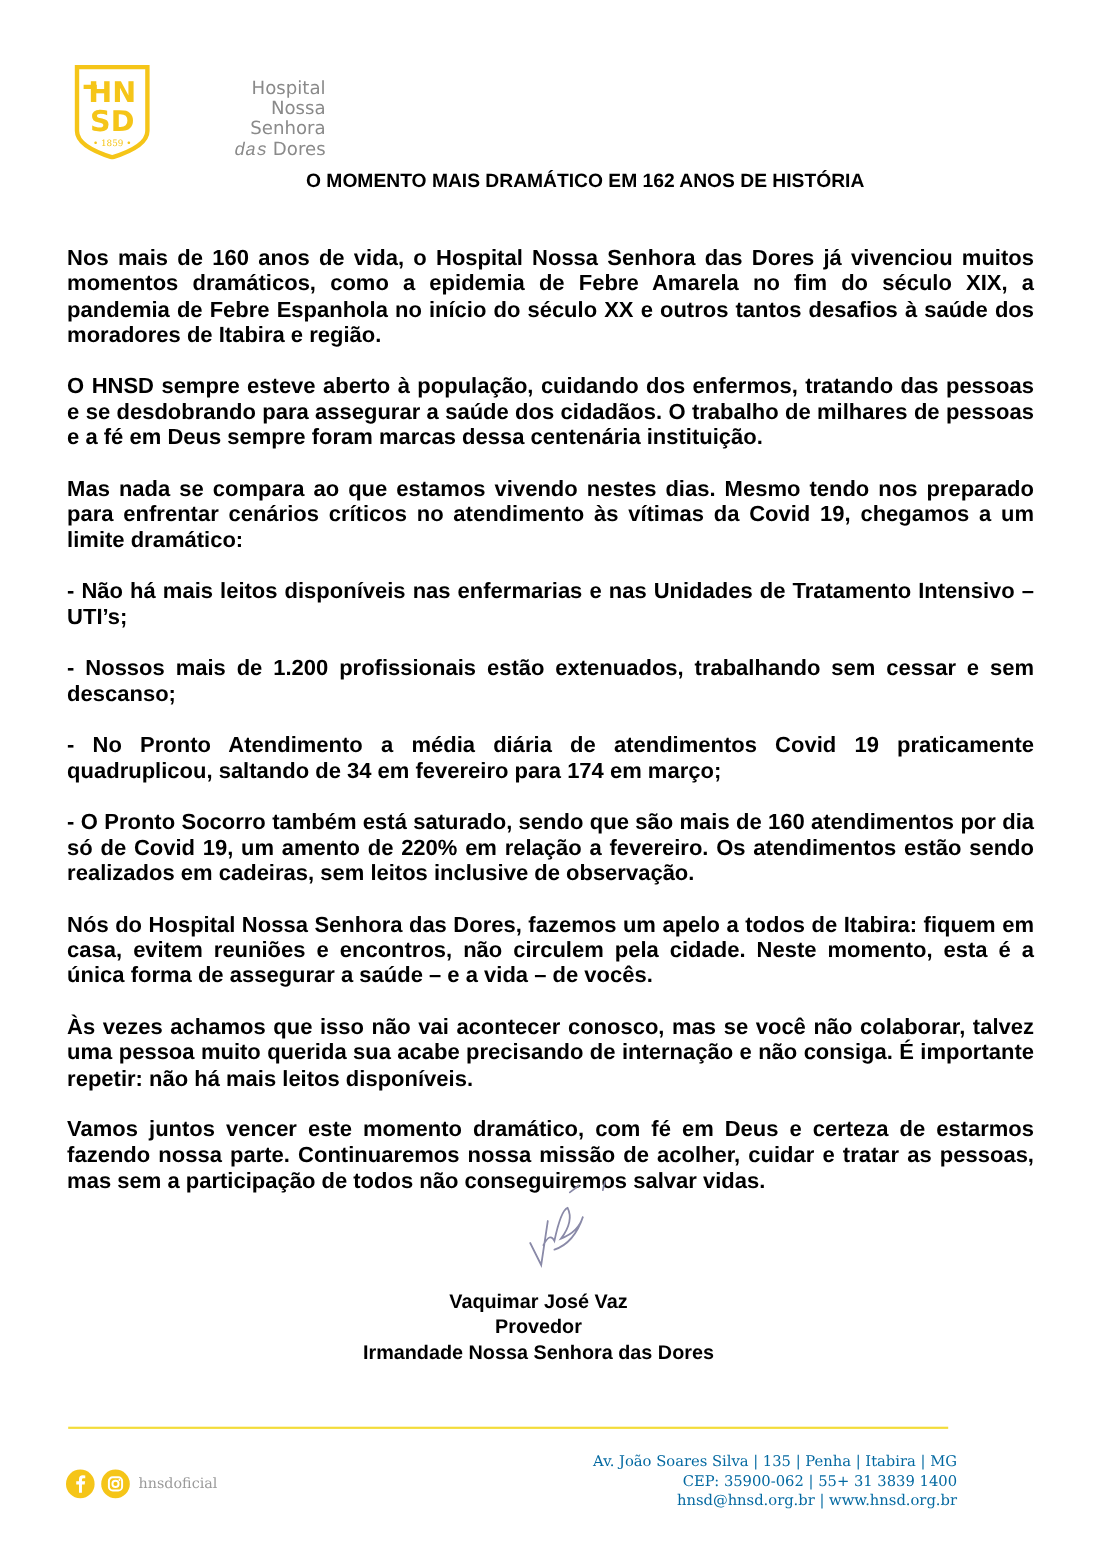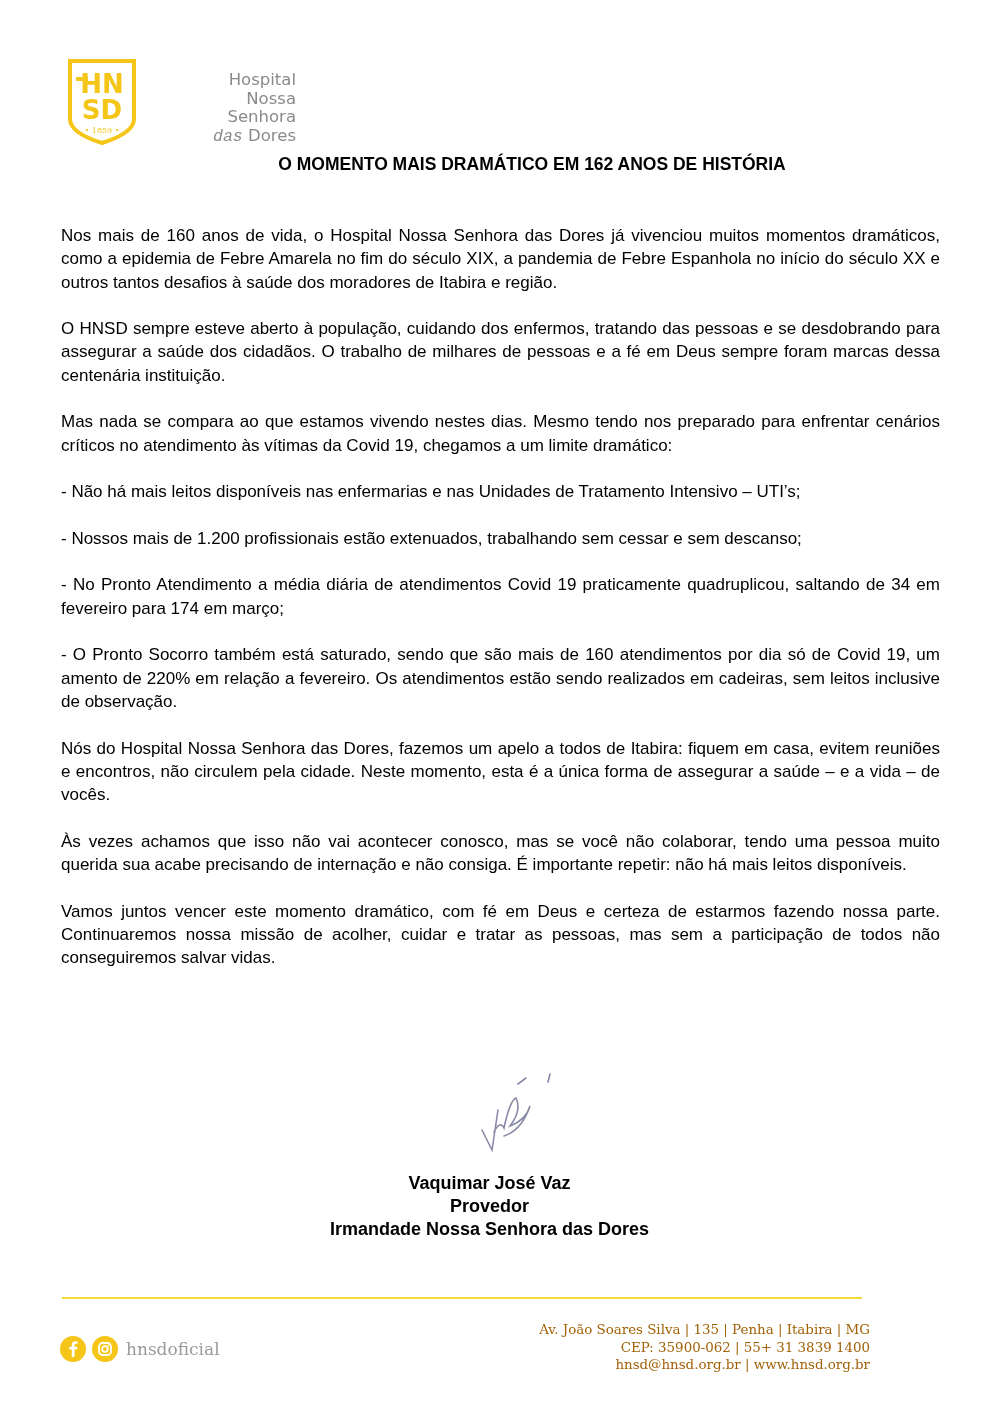--- a/index.html
+++ b/index.html
@@ -2,29 +2,29 @@
 <html><head>
 <meta charset="utf-8">
 <style>
   html, body { margin: 0; padding: 0; background: #ffffff; }
   body { width: 1000px; height: 1414px; position: relative; overflow: hidden; font-family: "Liberation Sans", sans-serif; color: #000; }
   .logo { position: absolute; left: 66px; top: 57px; width: 230px; height: 90px; text-align: right; }
   .shield { position: absolute; left: 0; top: 0; width: 72px; height: 88px; }
   .logo-text { position: absolute; left: 82px; top: 14px; font-family: "DejaVu Sans", sans-serif; font-size: 16.5px; line-height: 18.5px; color: #8a8a8a; margin-left: 40px; }
   .logo-text .it { font-style: italic; font-family: Liberation Mono, monospace; }
   .title { position: absolute; left: 0; width: 1000px; top: 154px; text-align: center; font-weight: bold; font-size: 17.5px; padding-left: 32px; }
-  .body-text { position: absolute; left: 61px; width: 879px; top: 224px; font-size: 17px; line-height: 23.3px; }
+  .body-text { position: absolute; left: 61px; width: 879px; top: 224px; font-size: 20px; line-height: 23.3px; font-weight: bold; }
   .body-text p { margin: 0 0 23.3px 0; text-align: justify; }
   .sig-img { position: absolute; left: 470px; top: 1070px; width: 90px; height: 95px; }
   .signature { position: absolute; left: 0; width: 979px; top: 1172px; text-align: center; font-weight: bold; font-size: 18px; line-height: 23px; }
   .footer-rule { position: absolute; left: 62px; top: 1297px; width: 800px; height: 2px; background: #f3dc3a; }
   .social { position: absolute; left: 60px; top: 1336px; display: flex; align-items: center; }
   .social .circ { width: 26px; height: 26px; border-radius: 50%; background: #f5c518; display: flex; align-items: center; justify-content: center; margin-right: 6px; }
-  .social .handle { font-family: "DejaVu Serif", serif; font-size: 17px; color: #9a9a9a; margin-left: 2px; }
-  .address { position: absolute; right: 130px; top: 1321px; text-align: right; font-family: "DejaVu Serif", serif; font-size: 13.4px; line-height: 17.5px; color: #a16207; }
+  .social .handle { font-family: "DejaVu Serif", serif; font-size: 13px; color: #9a9a9a; margin-left: 2px; }
+  .address { position: absolute; right: 130px; top: 1321px; text-align: right; font-family: "DejaVu Serif", serif; font-size: 13.4px; line-height: 17.5px; color: #0369a1; }
 </style>
 </head>
 <body>
 
 <div class="logo">
   <svg class="shield" viewBox="0 0 72 88">
     <path d="M4 4 H68 V62 Q68 76 36 86 Q4 76 4 62 Z" fill="none" stroke="#f5c518" stroke-width="4"></path>
     <text x="36" y="36" text-anchor="middle" font-family="DejaVu Sans, sans-serif" font-weight="bold" font-size="26" fill="#f5c518">HN</text>
     <line x1="10" y1="22" x2="22" y2="22" stroke="#f5c518" stroke-width="4"></line>
     <text x="36" y="62" text-anchor="middle" font-family="DejaVu Sans, sans-serif" font-weight="bold" font-size="26" fill="#f5c518">SD</text>
@@ -41,21 +41,21 @@
 
 <div class="body-text">
   <p>Nos mais de 160 anos de vida, o Hospital Nossa Senhora das Dores já vivenciou muitos momentos dramáticos, como a epidemia de Febre Amarela no fim do século XIX, a pandemia de Febre Espanhola no início do século XX e outros tantos desafios à saúde dos moradores de Itabira e região.</p>
   <p>O HNSD sempre esteve aberto à população, cuidando dos enfermos, tratando das pessoas e se desdobrando para assegurar a saúde dos cidadãos. O trabalho de milhares de pessoas e a fé em Deus sempre foram marcas dessa centenária instituição.</p>
   <p>Mas nada se compara ao que estamos vivendo nestes dias. Mesmo tendo nos preparado para enfrentar cenários críticos no atendimento às vítimas da Covid 19, chegamos a um limite dramático:</p>
   <p>- Não há mais leitos disponíveis nas enfermarias e nas Unidades de Tratamento Intensivo – UTI’s;</p>
   <p>- Nossos mais de 1.200 profissionais estão extenuados, trabalhando sem cessar e sem descanso;</p>
   <p>- No Pronto Atendimento a média diária de atendimentos Covid 19 praticamente quadruplicou, saltando de 34 em fevereiro para 174 em março;</p>
   <p>- O Pronto Socorro também está saturado, sendo que são mais de 160 atendimentos por dia só de Covid 19, um amento de 220% em relação a fevereiro. Os atendimentos estão sendo realizados em cadeiras, sem leitos inclusive de observação.</p>
   <p>Nós do Hospital Nossa Senhora das Dores, fazemos um apelo a todos de Itabira: fiquem em casa, evitem reuniões e encontros, não circulem pela cidade. Neste momento, esta é a única forma de assegurar a saúde – e a vida – de vocês.</p>
-  <p>Às vezes achamos que isso não vai acontecer conosco, mas se você não colaborar, tendo uma pessoa muito querida sua acabe precisando de internação e não consiga. É importante repetir: não há mais leitos disponíveis.</p>
+  <p>Às vezes achamos que isso não vai acontecer conosco, mas se você não colaborar, talvez uma pessoa muito querida sua acabe precisando de internação e não consiga. É importante repetir: não há mais leitos disponíveis.</p>
   <p>Vamos juntos vencer este momento dramático, com fé em Deus e certeza de estarmos fazendo nossa parte. Continuaremos nossa missão de acolher, cuidar e tratar as pessoas, mas sem a participação de todos não conseguiremos salvar vidas.</p>
 </div>
 
 <svg class="sig-img" viewBox="0 0 90 95">
   <path d="M12 60 L22 80 L28 40 M24 62 Q30 50 34 58 Q40 30 46 28 Q52 40 40 56 Q56 50 60 36 Q52 60 34 66 M48 14 L56 8 M80 4 L78 12" fill="none" stroke="#8a8aa8" stroke-width="1.6" stroke-linecap="round"></path>
 </svg>
 
 <div class="signature">
   <div>Vaquimar José Vaz</div>
   <div>Provedor</div>

